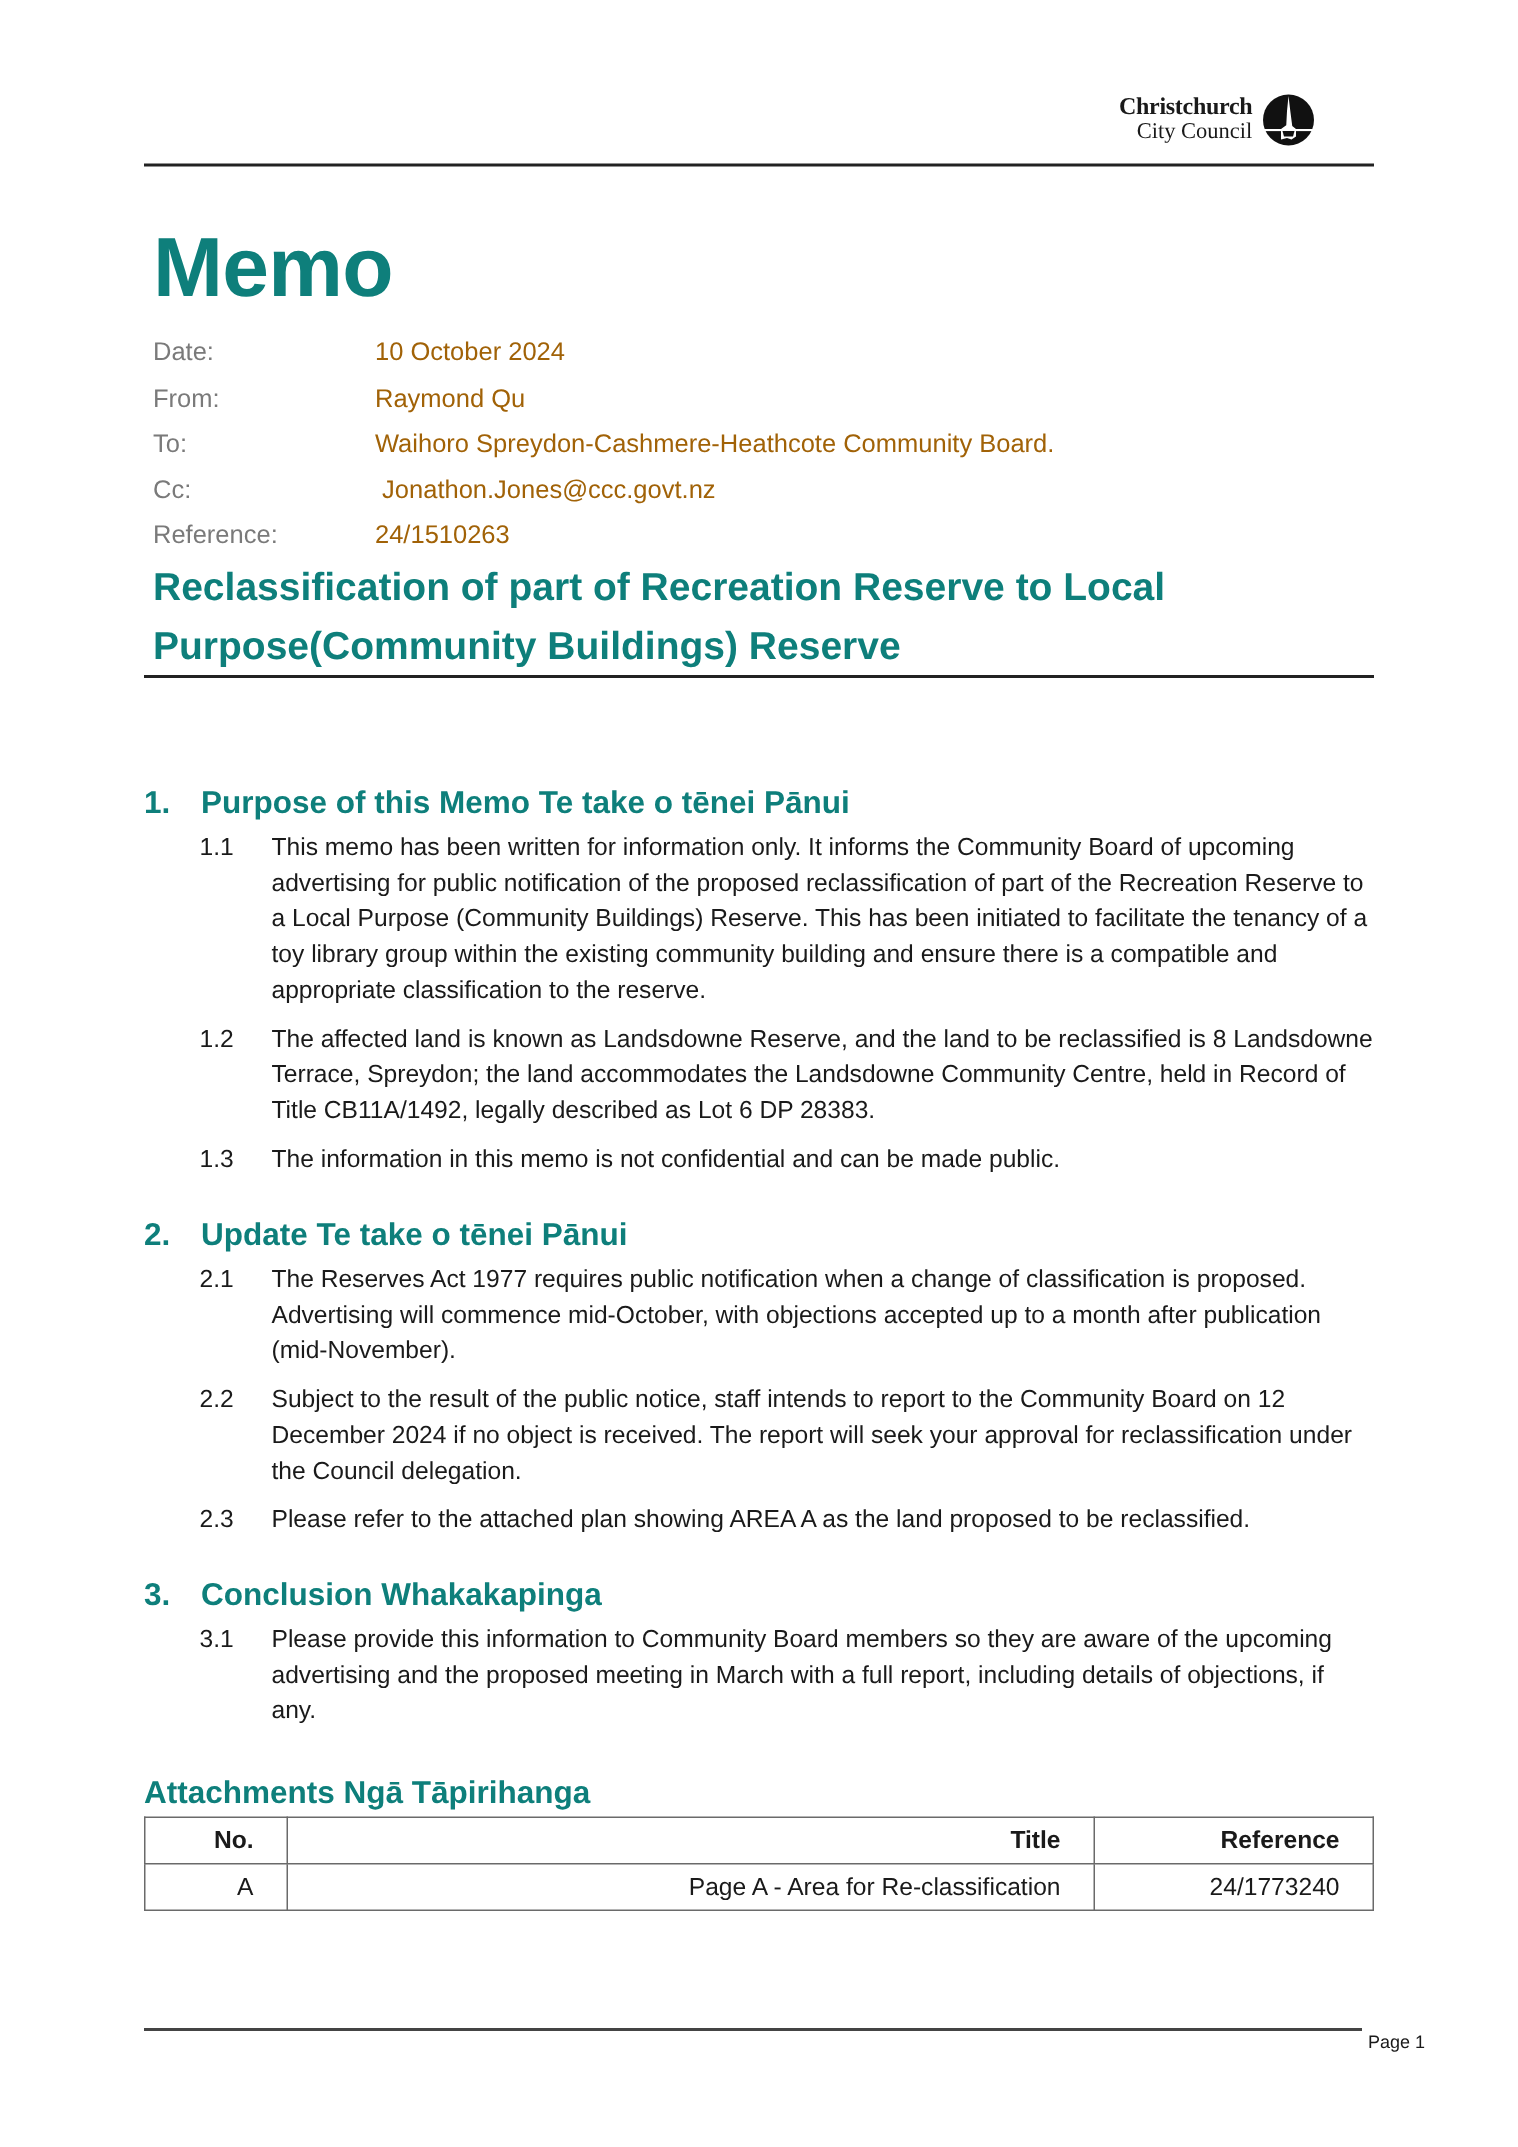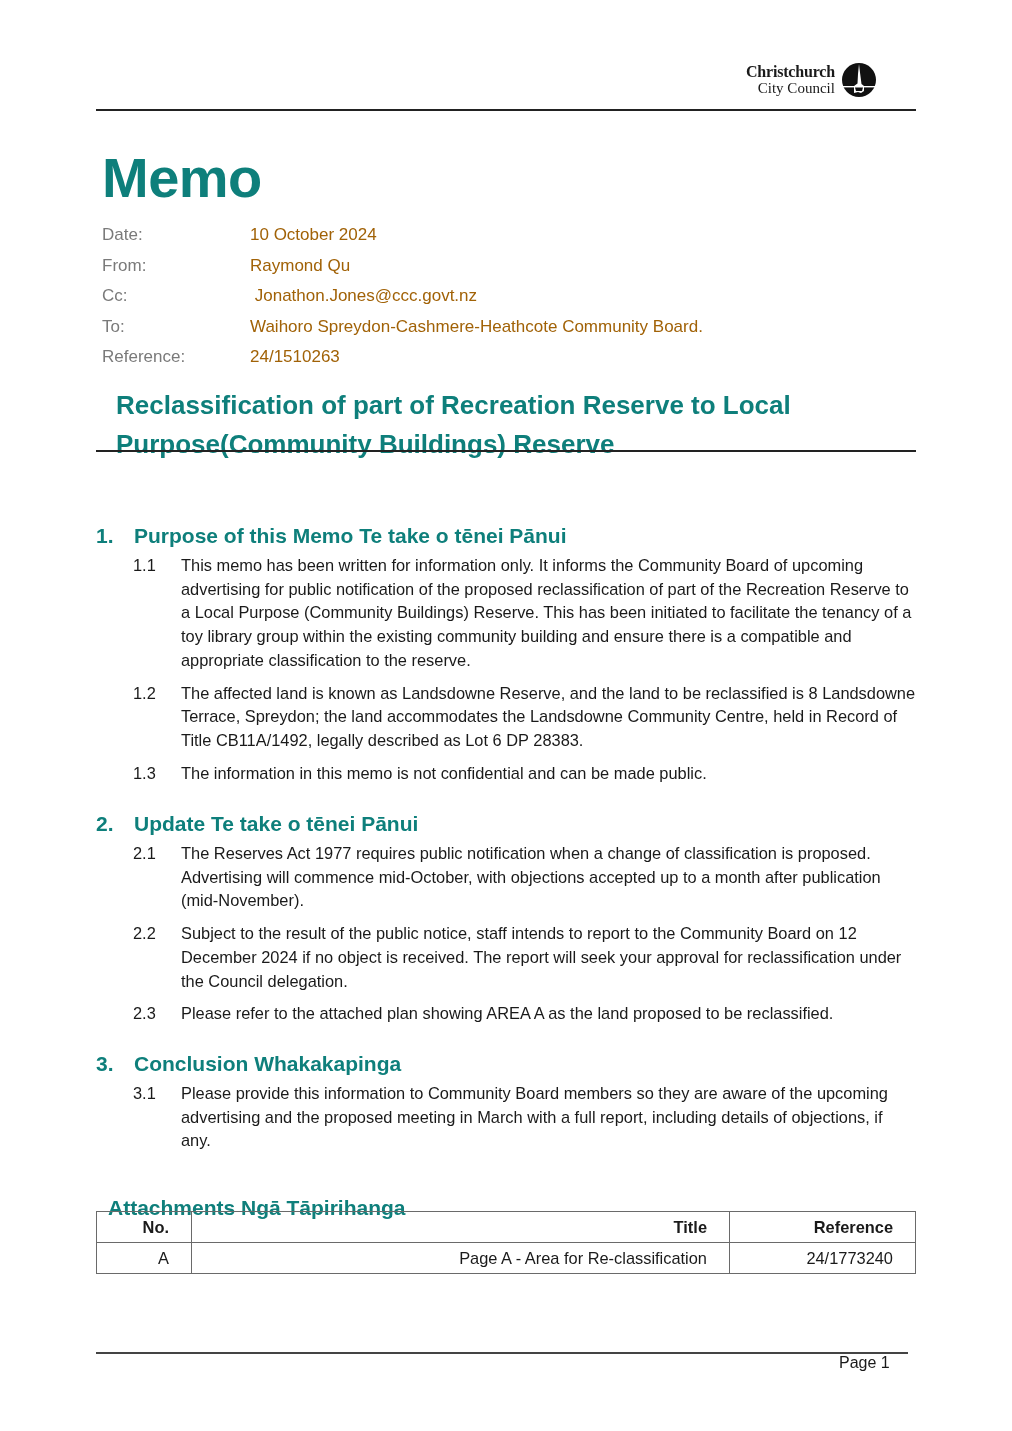--- a/index.html
+++ b/index.html
@@ -17,41 +17,41 @@
 
   .memo-title { position: absolute; left: 102px; top: 140px; font-size: 56px; font-weight: bold;
                 color: #0e7f7b; letter-spacing: -0.5px; margin: 0; line-height: 76px; }
 
   .meta { position: absolute; left: 102px; top: 220px; }
   .meta-row { display: flex; height: 30.5px; align-items: center; font-size: 17px; }
   .meta-label { width: 148px; color: #7a7a7a; }
   .meta-value { color: #a16207; }
 
   .subject { position: absolute; left: 102px; top: 372px; width: 800px; font-size: 26px; font-weight: bold;
-             color: #0e7f7b; line-height: 39px; margin: 14px; }
+             color: #0e7f7b; line-height: 39px; margin: 0; }
   .subject-rule { position: absolute; left: 96px; top: 450px; width: 820px; height: 2px; background: #222; }
 
   .section { position: absolute; left: 96px; width: 820px; }
   .section-heading { display: flex; font-size: 21px; color: #0e7f7b; line-height: 32px; margin: 0; }
   .section-heading .num { width: 38px; font-weight: bold; }
   .para { display: flex; font-size: 16.4px; line-height: 23.7px; margin-top: 2px; }
   .para .pnum { width: 48px; padding-left: 37px; flex: none; color: #1a1a1a; }
   .para .ptext { flex: 1; color: #1a1a1a; }
   .para + .para { margin-top: 9px; }
 
   .attach-heading { position: absolute; left: 96px; top: 1181px; font-size: 21px; font-weight: bold;
-                    color: #0e7f7b; margin: 12px; line-height: 30px; }
+                    color: #0e7f7b; margin: 0; line-height: 30px; }
   table.attach { position: absolute; left: 96px; top: 1211px; width: 820px; border-collapse: collapse;
                  font-size: 16.4px; }
   table.attach td, table.attach th { border: 1.5px solid #6a6a6a; height: 30px; padding: 0 22px; text-align: right; }
   table.attach th { font-weight: bold; }
   .c1 { width: 50px; } .c2 { width: 493px; }
 
   .footer-rule { position: absolute; left: 96px; top: 1352px; width: 812px; height: 2px; background: #444; }
-  .page-num { position: absolute; left: 839px; top: 1354px; font-size: 16px; color: #1a1a1a; }
+  .page-num { position: absolute; left: 912px; top: 1354px; font-size: 12px; color: #1a1a1a; }
 </style>
 </head>
 <body>
 
 <div class="page">
 
   <div class="logo">
     <div class="logo-text">
       <div class="l1">Christchurch</div>
       <div class="l2">City Council</div>
@@ -70,26 +70,26 @@
   <div class="meta">
     <div class="meta-row">
       <span class="meta-label">Date:</span>
       <span class="meta-value">10 October 2024</span>
     </div>
     <div class="meta-row">
       <span class="meta-label">From:</span>
       <span class="meta-value">Raymond Qu</span>
     </div>
     <div class="meta-row">
+      <span class="meta-label">To:</span>
+      <span class="meta-value">Waihoro Spreydon-Cashmere-Heathcote Community Board.</span>
+    </div>
+    <div class="meta-row">
       <span class="meta-label">Cc:</span>
       <span class="meta-value" style="white-space:pre"> Jonathon.Jones@ccc.govt.nz</span>
-    </div>
-    <div class="meta-row">
-      <span class="meta-label">To:</span>
-      <span class="meta-value">Waihoro Spreydon-Cashmere-Heathcote Community Board.</span>
     </div>
     <div class="meta-row">
       <span class="meta-label">Reference:</span>
       <span class="meta-value">24/1510263</span>
     </div>
   </div>
 
   <h2 class="subject">Reclassification of part of Recreation Reserve to Local Purpose(Community Buildings) Reserve</h2>
   <div class="subject-rule"></div>
 

